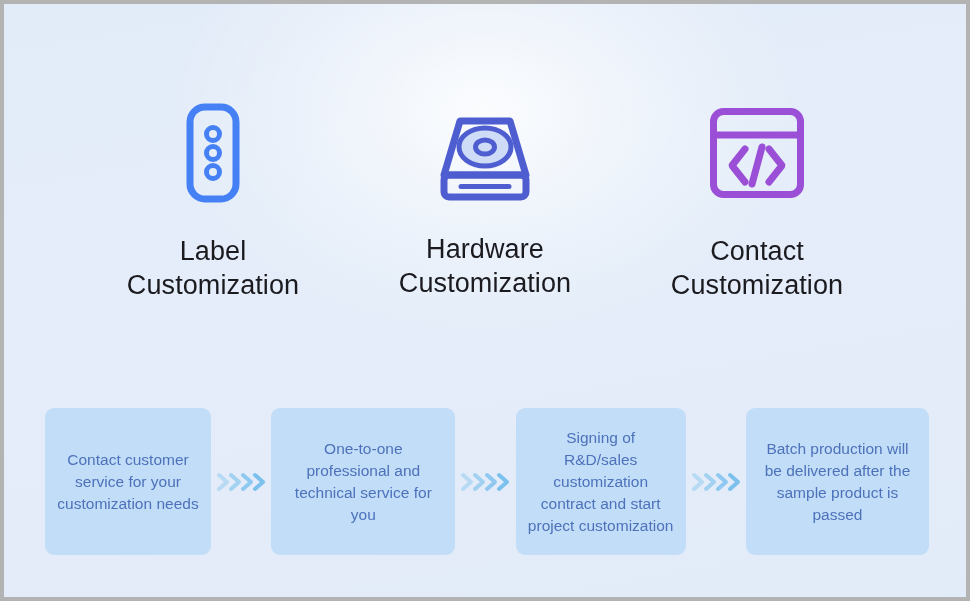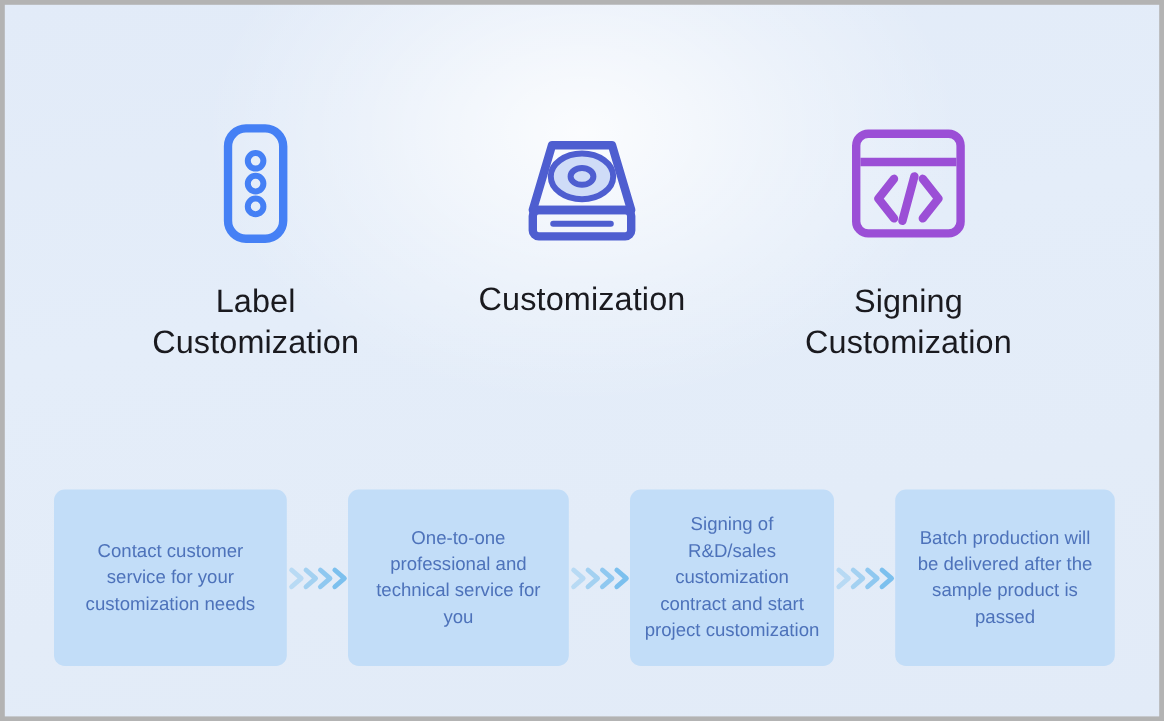--- a/index.html
+++ b/index.html
@@ -97,21 +97,21 @@
   .step-arrow {
     flex: 1 1 auto;
     display: flex;
     align-items: center;
     justify-content: center;
   }
 
   .chev-group { display: block; }
 
   
-  .w1 { width: 194px; align-items: center; }
+  .w1 { width: 166px; align-items: center; }
   .w2 { width: 184px; }
   .w3 { width: 170px; }
   .w4 { width: 183px; justify-content: center; }
 </style>
 </head>
 <body>
 
 <div class="frame">
 
   <div class="features">
@@ -135,36 +135,37 @@
       <div class="feature-icon">
         <svg width="104" height="100" viewBox="0 0 104 100" fill="none">
           <path d="M27 18 L77 18 L93 72 L11 72 Z" stroke="#4e5ed0" stroke-width="7" stroke-linejoin="round" fill="none"></path>
           <rect x="11" y="72" width="82" height="22" rx="5" ry="5" stroke="#4e5ed0" stroke-width="7" fill="none"></rect>
           <line x1="28" y1="83.5" x2="76" y2="83.5" stroke="#4e5ed0" stroke-width="5" stroke-linecap="round"></line>
           <ellipse cx="52" cy="44" rx="26" ry="19" fill="#cfdcf7" stroke="#4e5ed0" stroke-width="5"></ellipse>
           <ellipse cx="52" cy="44" rx="9.5" ry="7" fill="#cfdcf7" stroke="#4e5ed0" stroke-width="5"></ellipse>
         </svg>
       </div>
       <div class="feature-title">
+        <span class="ln">Hardware</span>
         <span class="ln">Customization</span>
       </div>
     </div>
 
     <div class="feature">
       <div class="feature-icon">
         <svg width="98" height="100" viewBox="0 0 98 100" fill="none">
           <rect x="5.5" y="8.5" width="87" height="83" rx="10" ry="10" stroke="#9b4fd6" stroke-width="7" fill="none"></rect>
           <line x1="9" y1="32" x2="89" y2="32" stroke="#9b4fd6" stroke-width="7"></line>
           <path d="M37 46 L24 62.5 L37 79" stroke="#9b4fd6" stroke-width="7" stroke-linecap="round" stroke-linejoin="round" fill="none"></path>
           <path d="M61 46 L74 62.5 L61 79" stroke="#9b4fd6" stroke-width="7" stroke-linecap="round" stroke-linejoin="round" fill="none"></path>
           <line x1="54" y1="44" x2="44" y2="81" stroke="#9b4fd6" stroke-width="7" stroke-linecap="round"></line>
         </svg>
       </div>
       <div class="feature-title">
-        <span class="ln">Signing</span>
+        <span class="ln">Contact</span>
         <span class="ln">Customization</span>
       </div>
     </div>
 
   </div>
 
   <div class="steps">
 
     <div class="step-box w1">
       <div class="step-text">Contact customer service for your customization needs</div>

